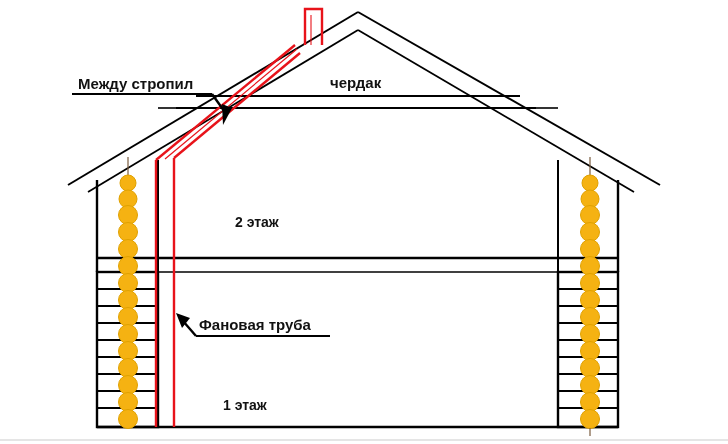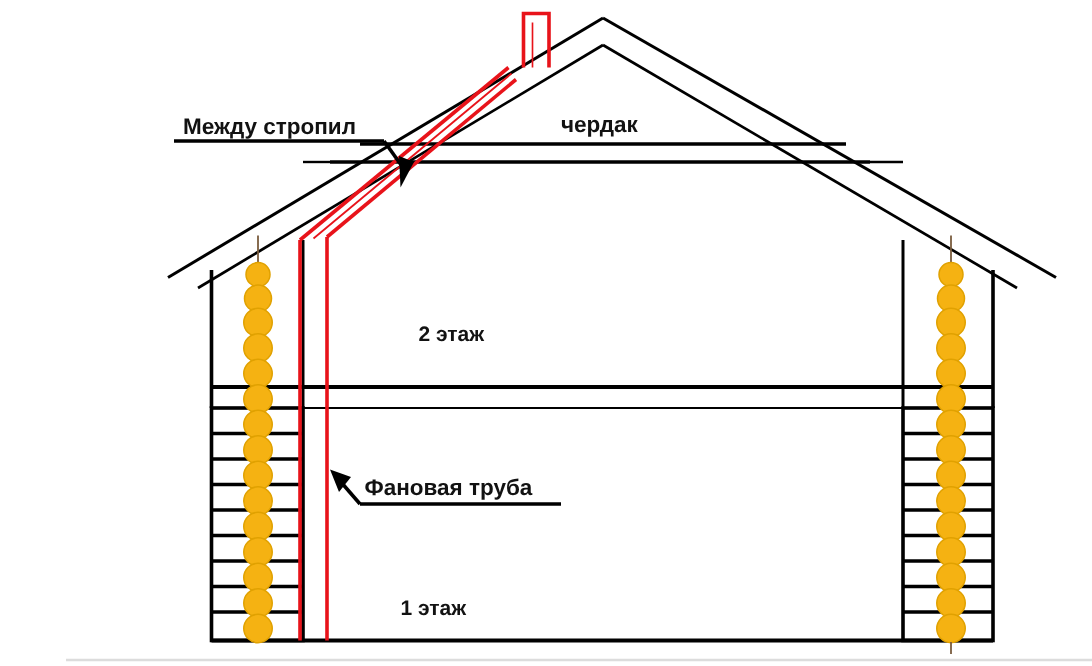--- a/index.html
+++ b/index.html
@@ -11,21 +11,20 @@
     width: 728px;
     height: 444px;
     font-family: "Liberation Sans", sans-serif;
     overflow: hidden;
   }
   #diagram-root {
     position: relative;
     width: 643px;
     height: 444px;
     background: #ffffff;
-    padding-left: 44px;
   }
   svg.sheet {
     display: block;
     width: 728px;
     height: 444px;
   }
   .lbl {
     font-family: "Liberation Sans", sans-serif;
     font-weight: bold;
     fill: #121212;

